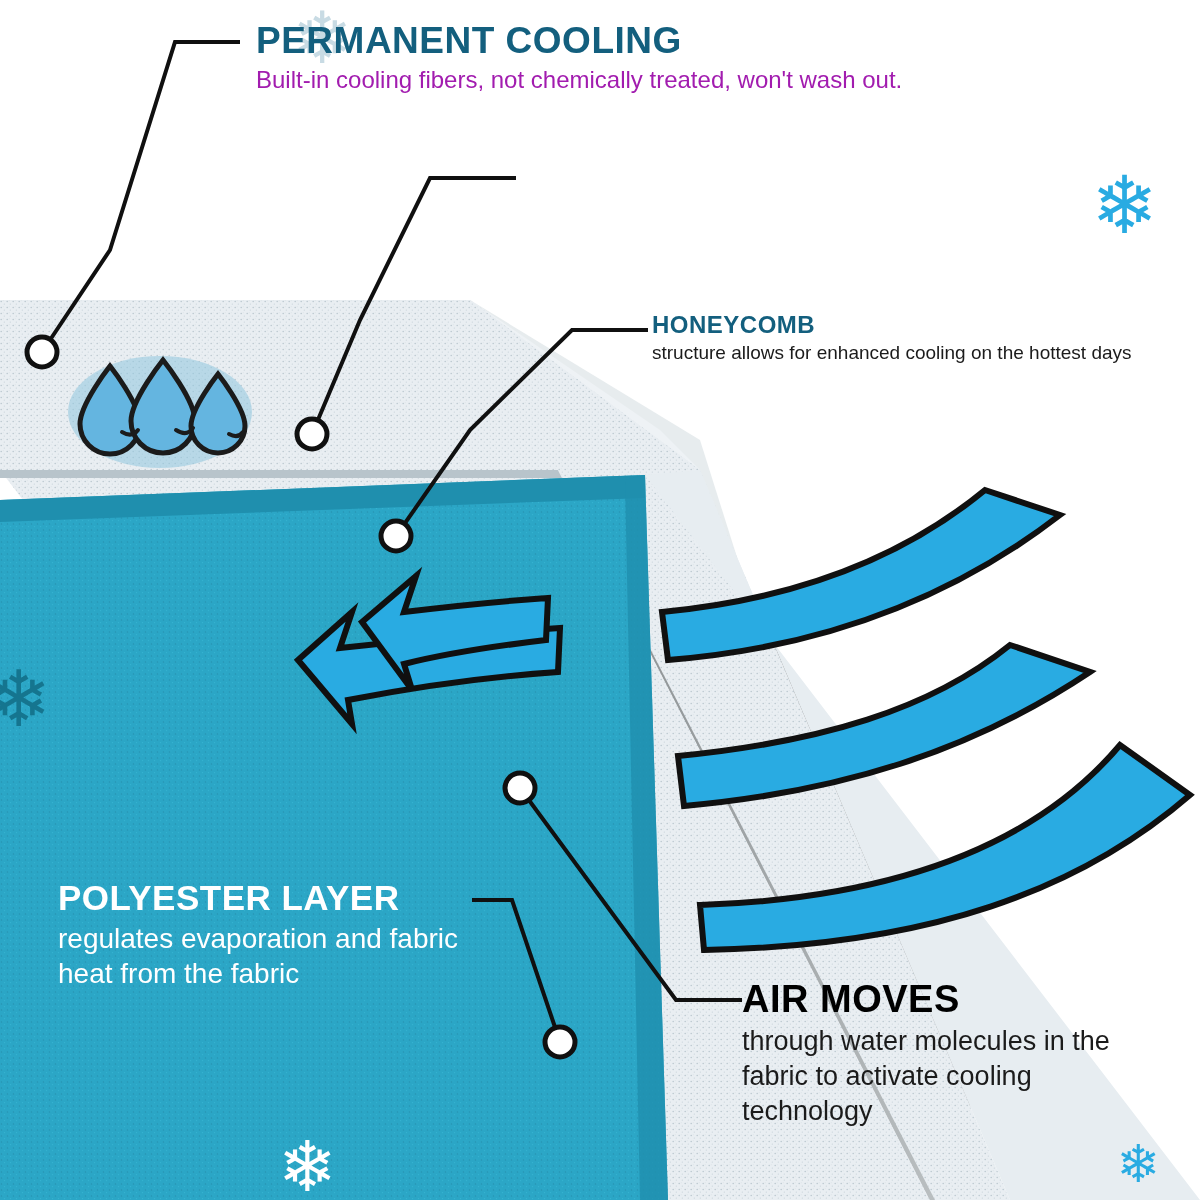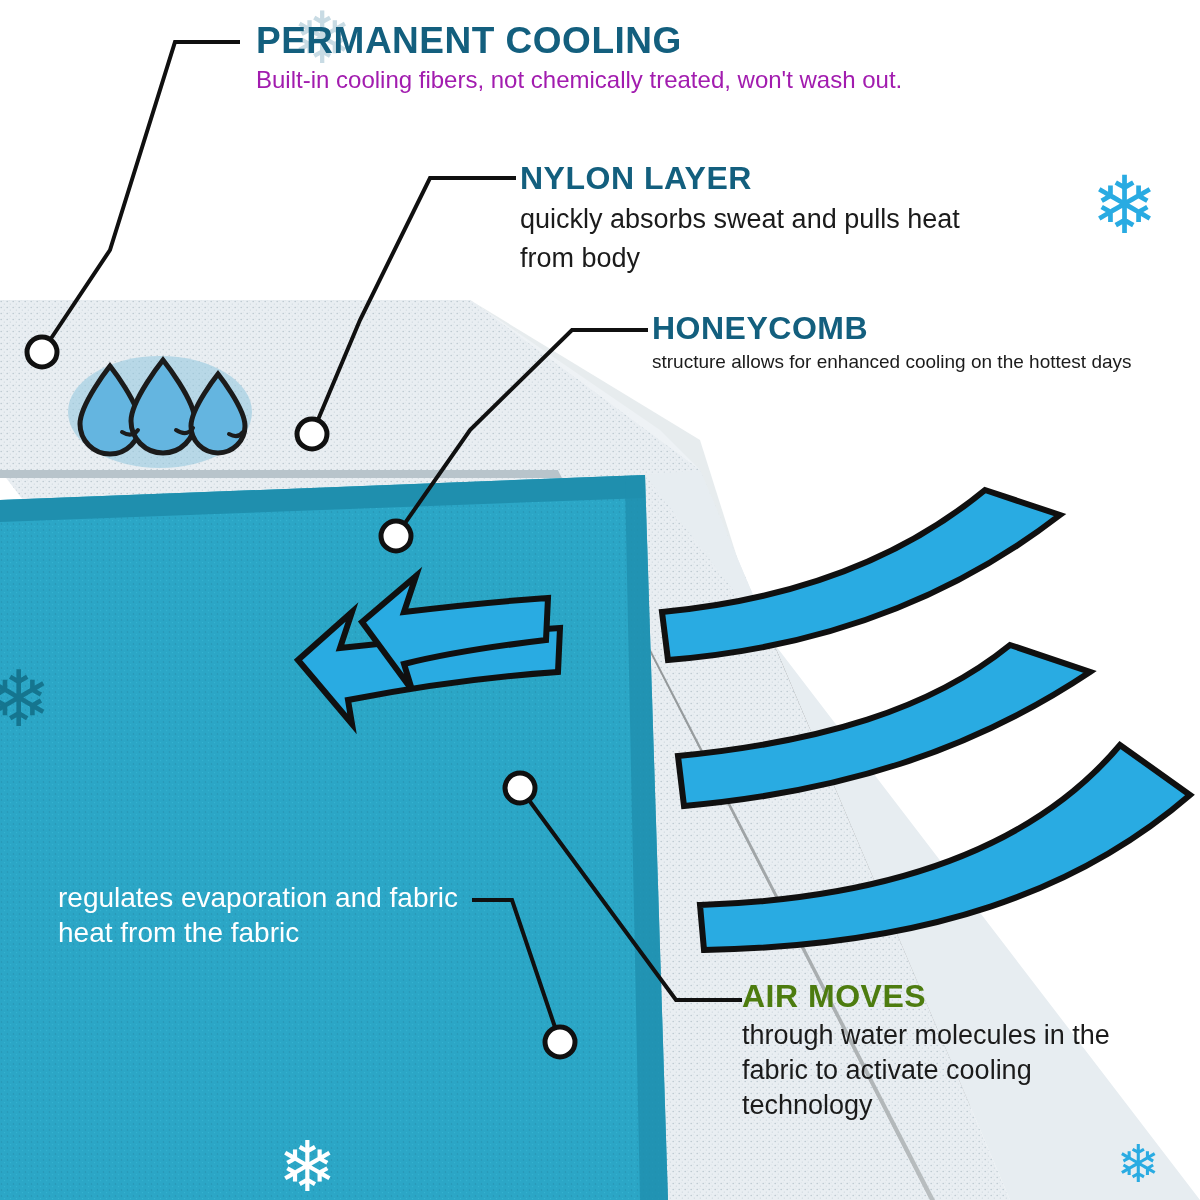--- a/index.html
+++ b/index.html
@@ -41,29 +41,29 @@
 
   .c-permanent { left: 256px; top: 22px; width: 760px; }
   .c-permanent .title { font-size: 37px; color: #135f7e; }
   .c-permanent .body  { font-size: 24px; color: #a21caf; }
 
   .c-nylon { left: 520px; top: 162px; width: 470px; }
   .c-nylon .title { font-size: 32px; color: #135f7e; }
   .c-nylon .body  { font-size: 27px; color: #1b1b1b; line-height: 1.45; }
 
   .c-honeycomb { left: 652px; top: 312px; width: 510px; }
-  .c-honeycomb .title { font-size: 32px; color: #135f7e; }
+  .c-honeycomb .title { font-size: 24px; color: #135f7e; }
   .c-honeycomb .body  { font-size: 19px; color: #1b1b1b; line-height: 1.3; }
 
   .c-polyester { left: 58px; top: 880px; width: 420px; }
   .c-polyester .title { font-size: 35px; color: #ffffff; }
   .c-polyester .body  { font-size: 28px; color: #ffffff; line-height: 1.26; }
 
   .c-air { left: 742px; top: 980px; width: 420px; }
-  .c-air .title { font-size: 32px; color: #4d7c0f; }
+  .c-air .title { font-size: 38px; color: #000000; }
   .c-air .body  { font-size: 27px; color: #1b1b1b; line-height: 1.3; }
 
   
   .snow {
     position: absolute;
     z-index: 25;
     line-height: 1;
     user-select: none;
   }
   .snow-top-right { right: 42px; top: 166px; font-size: 80px; color: #29abe2; }
@@ -155,31 +155,28 @@
     </g>
   </svg>
 
   <div class="snow snow-title">❄</div>
 
   <div class="callout c-permanent">
     <p class="title">PERMANENT COOLING</p>
     <p class="body">Built-in cooling fibers, not chemically treated, won't wash out.</p>
   </div>
 
-  <div class="callout c-nylon">
-    <p class="title">NYLON LAYER</p>
-    <p class="body">quickly absorbs sweat and pulls heat from body</p>
-  </div>
 
   <div class="callout c-honeycomb">
     <p class="title">HONEYCOMB</p>
     <p class="body">structure allows for enhanced cooling on the hottest days</p>
   </div>
 
   <div class="callout c-polyester">
+    <p class="title">POLYESTER LAYER</p>
     <p class="body">regulates evaporation and fabric heat from the fabric</p>
   </div>
 
   <div class="callout c-air">
     <p class="title">AIR MOVES</p>
     <p class="body">through water molecules in the fabric to activate cooling technology</p>
   </div>
 
   <div class="snow snow-top-right">❄</div>
   <div class="snow snow-left">❄</div>

